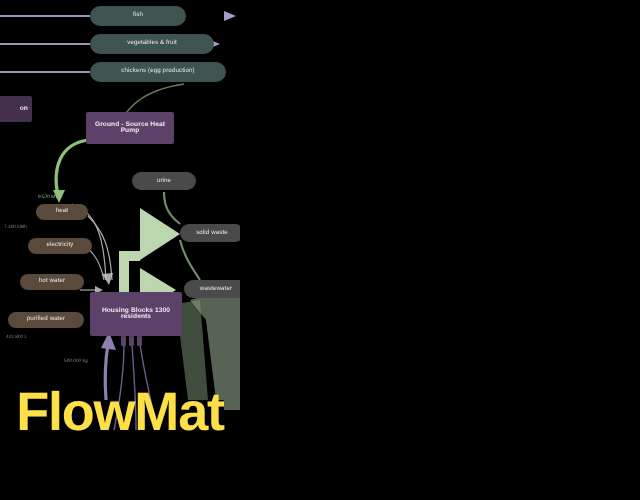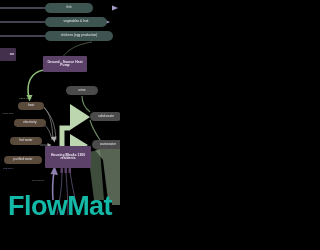--- a/index.html
+++ b/index.html
@@ -29,21 +29,21 @@
 
   .annot{position:absolute;font-size:2.4px;color:#8a7f93;white-space:nowrap;}
   .annot.green{color:#9bbf8a;}
   .annot.purp{color:#8d6fae;}
 
   svg.links{position:absolute;inset:0;width:120px;height:250px;pointer-events:none;}
 
   #wordmark{
     position:absolute;left:0;right:0;bottom:30px;
     text-align:center;
-    color:#14b8a6;
+    color:#fde047;
     font-size:27px;
     font-weight:bold;
     letter-spacing:-0.6px;
     line-height:1;
   }
 </style>
 </head>
 <body>
 
 <div id="stage">

